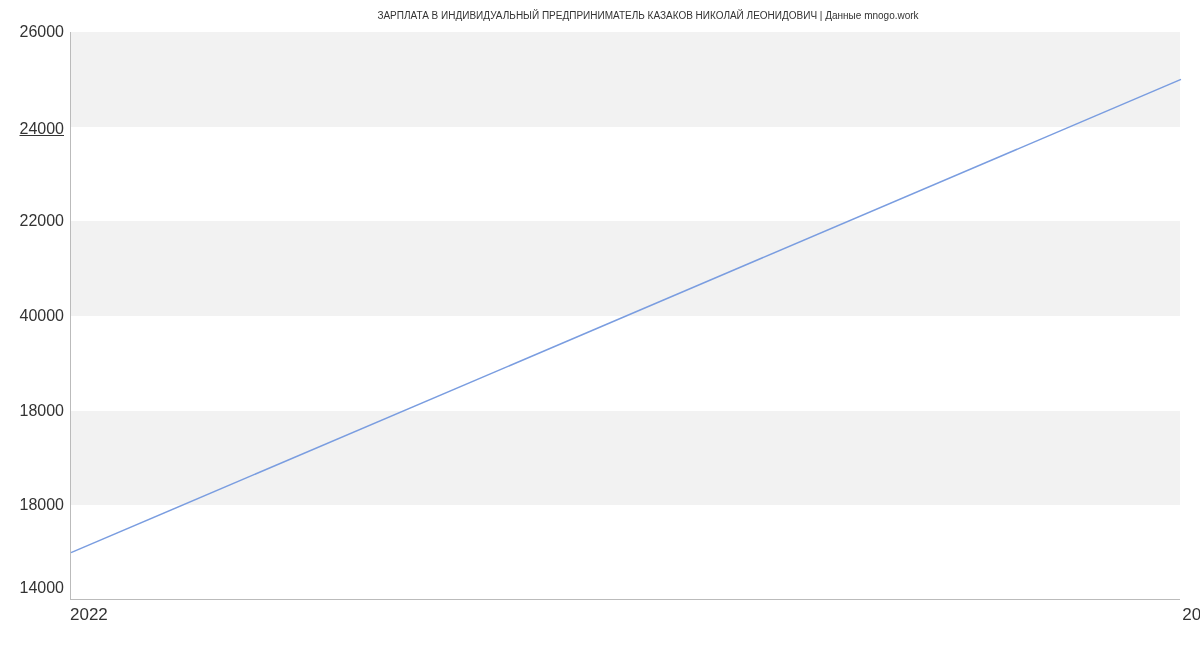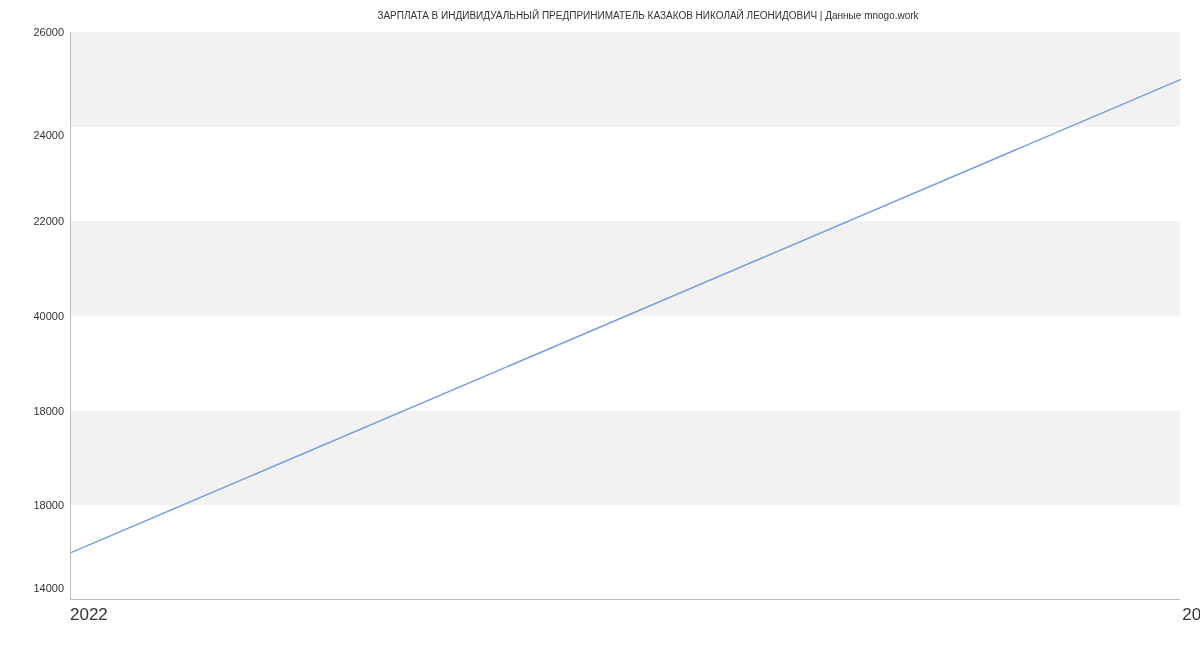--- a/index.html
+++ b/index.html
@@ -34,21 +34,21 @@
       position: absolute;
       left: 0;
       width: 100%;
       background: #f2f2f2;
     }
     .y-tick-label {
       position: absolute;
       right: 1136px;
       width: 60px;
       text-align: right;
-      font-size: 11px;
+      font-size: 16px;
       color: #333;
       transform: translateY(-50%);
     }
     .x-tick-label {
       position: absolute;
       top: 605px;
       font-size: 17px;
       color: #333;
     }
     svg.line-svg {
@@ -80,19 +80,19 @@
     <polyline id="data-polyline" class="data-line" points="0,520.6666666666666 1110,47.33333333333337"></polyline>
   </svg>
 </div>
 
 <div id="y-labels">
     <div class="y-tick-label" style="top: 588px;">14000</div>
     <div class="y-tick-label" style="top: 505.333px;">18000</div>
     <div class="y-tick-label" style="top: 410.667px;">18000</div>
     <div class="y-tick-label" style="top: 316px;">40000</div>
     <div class="y-tick-label" style="top: 221.333px;">22000</div>
-    <div class="y-tick-label" style="top: 135px;">24000</div>
+    <div class="y-tick-label" style="top: 129px; text-decoration: underline;">24000</div>
     <div class="y-tick-label" style="top: 32px;">26000</div>
   </div>
 <div id="x-labels">
     <div class="x-tick-label" style="left: 70px;">2022</div>
     <div class="x-tick-label" style="left: 1220px; transform: translateX(-100%);">2024</div>
   </div>
 
 </body></html>

